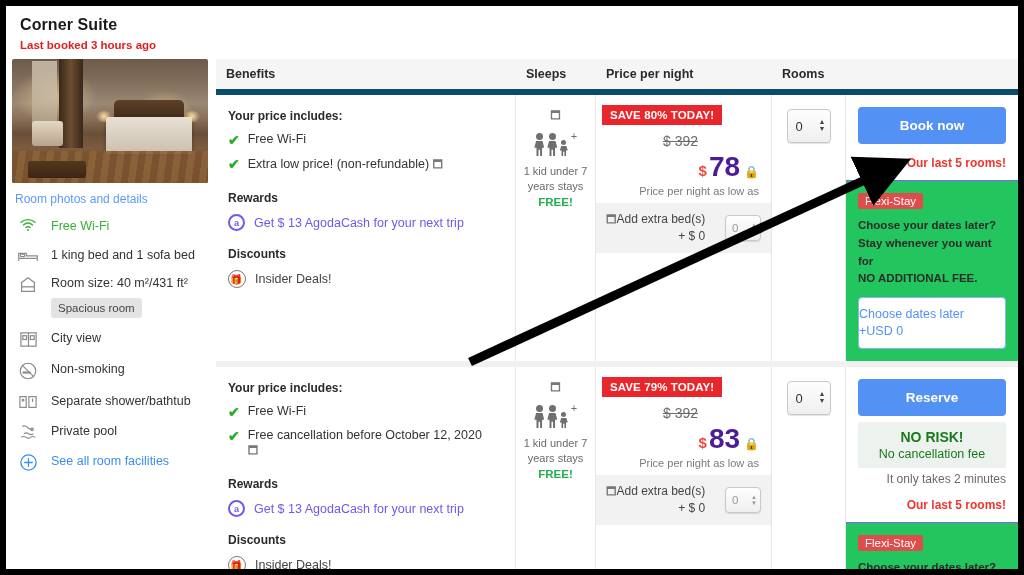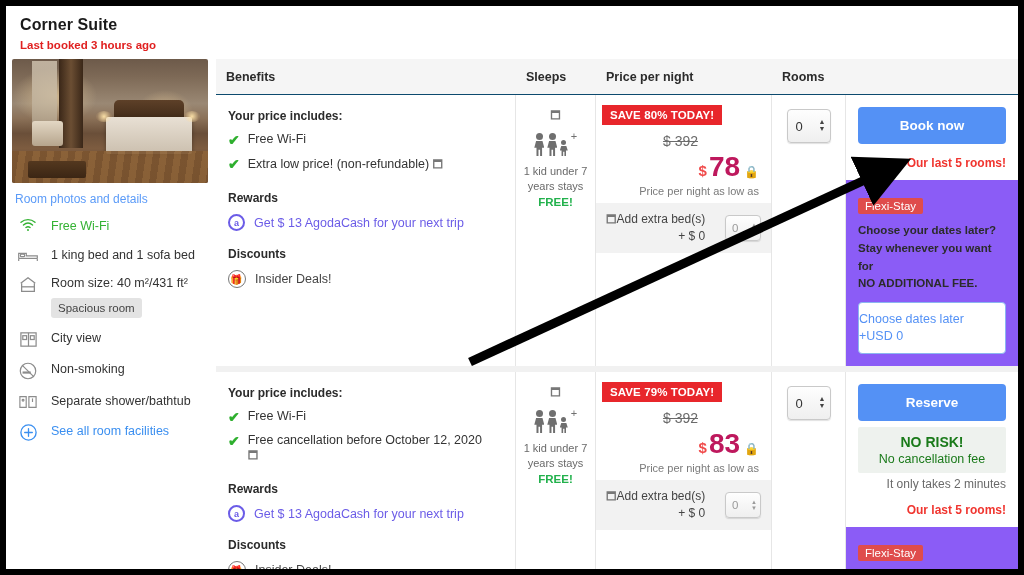--- a/index.html
+++ b/index.html
@@ -85,21 +85,21 @@
   .amen.wifi .ic { color:#34b233; }
   .amen.link .tx { color:#3b8ff0; }
   .amen.link .ic { color:#3b8ff0; }
   .chip {
     display:inline-block; margin-top:6px; padding: 3px 7px; background:#e3e3e3;
     border-radius:3px; font-size:11.5px; color:#444;
   }
 
   
   .headrow {
-    display:flex; background:#f5f5f5; border-bottom:1px solid #0c4a6e;
+    display:flex; background:#f5f5f5; border-bottom:6px solid #0c4a6e;
     height: 36px; align-items:center;
   }
   .headrow .h {
     font-size: 12.5px; font-weight: bold; color:#2b2b2b; padding-left: 10px;
   }
   .c-benefits { width: 300px; flex:0 0 300px; }
   .c-sleeps   { width: 80px;  flex:0 0 80px; }
   .c-price    { width: 176px; flex:0 0 176px; }
   .c-rooms    { width: 74px;  flex:0 0 74px; }
   .c-book     { flex:1; }
@@ -145,21 +145,21 @@
   
   .pcell { position:relative; padding: 0; }
   .save-badge {
     display:inline-block; background:#e8262b; color:#fff; font-size:11.5px; font-weight:bold;
     padding: 4px 8px; margin: 10px 0 0 6px; letter-spacing:.1px;
   }
   .price-wrap { text-align:right; padding: 8px 12px 6px 6px; }
   .strike { font-size:14px; color:#6b6b6b; text-decoration: line-through; text-align: center; }
   .now { display:flex; align-items:baseline; justify-content:flex-end; gap:2px; margin-top:4px; }
   .now .cur { font-size:15px; color:#f04a4a; font-weight:bold; }
-  .now .val { font-size:28px; color:#be185d; font-weight:bold; line-height:1; }
+  .now .val { font-size:28px; color:#4c1d95; font-weight:bold; line-height:1; }
   .lock { font-size:12px; color:#f04a4a; margin-left:2px; }
   .as-low { font-size:11px; color:#7a7a7a; margin-top:4px; }
   .extrabed {
     background:#f2f2f2; padding: 8px 10px; display:flex; align-items:center;
     justify-content:space-between; gap:6px;
   }
   .eb-text { font-size:12px; color:#444; text-align:right; line-height:1.4; }
 
   
   .stepper {
@@ -188,21 +188,21 @@
     padding: 11px 0; font-size:13.5px; font-weight:bold; cursor:pointer;
     font-family:"Liberation Sans", sans-serif;
   }
   .last-rooms { font-size:12px; font-weight:bold; color:#f0352f; text-align:right; margin-top:12px; }
   .norisk { background:#eef2ee; padding: 7px 4px; text-align:center; margin-top: 6px; border-radius:2px; }
   .norisk .t1 { font-size:14px; font-weight:bold; color:#1a7a1a; }
   .norisk .t2 { font-size:12.5px; color:#1a7a1a; margin-top:2px; }
   .takes { font-size:12px; color:#6a6a6a; text-align:right; margin-top:4px; }
 
   .flexi {
-    background:#8b5cf6; border-top:6px solid #8b5cf6; padding: 10px 12px 12px 12px;
+    background:#22c55e; border-top:1px solid #8b5cf6; padding: 10px 12px 12px 12px;
   }
   .flexi-badge {
     display:inline-block; background:#df4c4c; color:#fff; font-size:11.5px;
     padding: 2px 7px; border-radius:2px; margin-bottom:8px;
   }
   .flexi-l { font-size:11.5px; font-weight:bold; color:#2b2b2b; line-height:1.55; }
   .btn-dates {
     display:block; width:100%; margin-top:9px; background:#fff; border:1px solid #8bb6f0;
     border-radius:4px; color:#5491f5; font-size:12.5px; padding:8px 0; text-align:left;
     cursor:pointer; line-height:1.35; font-family:"Liberation Sans", sans-serif;
@@ -305,20 +305,31 @@
           <svg width="20" height="18" viewBox="0 0 22 20" fill="none" stroke="currentColor" stroke-width="1.3">
             <path d="M2 4 h7 v12 h-7 z"></path>
             <path d="M12 4 h8 v12 h-8 z"></path>
             <circle cx="5.5" cy="8" r="1"></circle>
             <path d="M16 6 v4"></path>
           </svg>
         </span>
         <span class="tx">Separate shower/bathtub</span>
       </div>
 
+      <div class="amen">
+        <span class="ic">
+          <svg width="21" height="18" viewBox="0 0 22 20" fill="none" stroke="currentColor" stroke-width="1.3">
+            <path d="M4 4 q3 -2 6 1 t6 1"></path>
+            <circle cx="15" cy="7" r="1.4"></circle>
+            <path d="M6 12 q2.6 -2 5.2 0 t5.2 0"></path>
+            <path d="M3 16 q2.6 -2 5.2 0 t5.2 0 t5.2 0"></path>
+          </svg>
+        </span>
+        <span class="tx">Private pool</span>
+      </div>
 
       <div class="amen link">
         <span class="ic">
           <svg width="19" height="19" viewBox="0 0 20 20" fill="none" stroke="currentColor" stroke-width="1.4">
             <circle cx="10" cy="10" r="8"></circle>
             <path d="M10 6 V14 M6 10 H14" stroke-linecap="round"></path>
           </svg>
         </span>
         <span class="tx">See all room facilities</span>
       </div>

